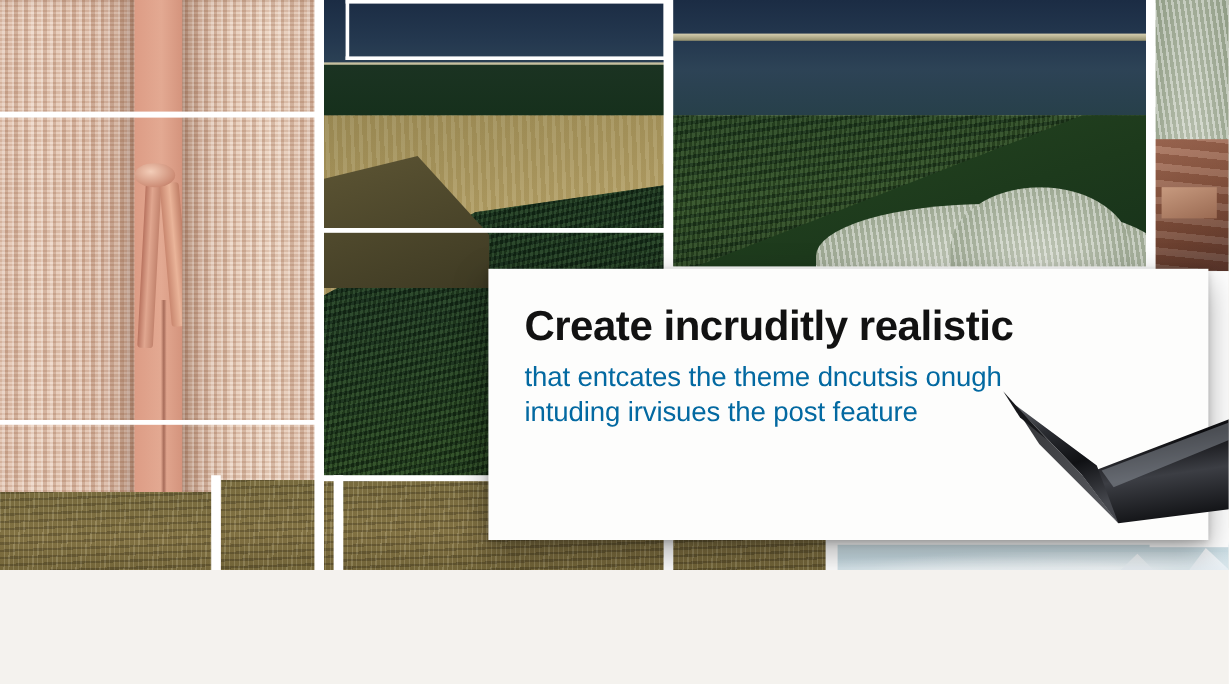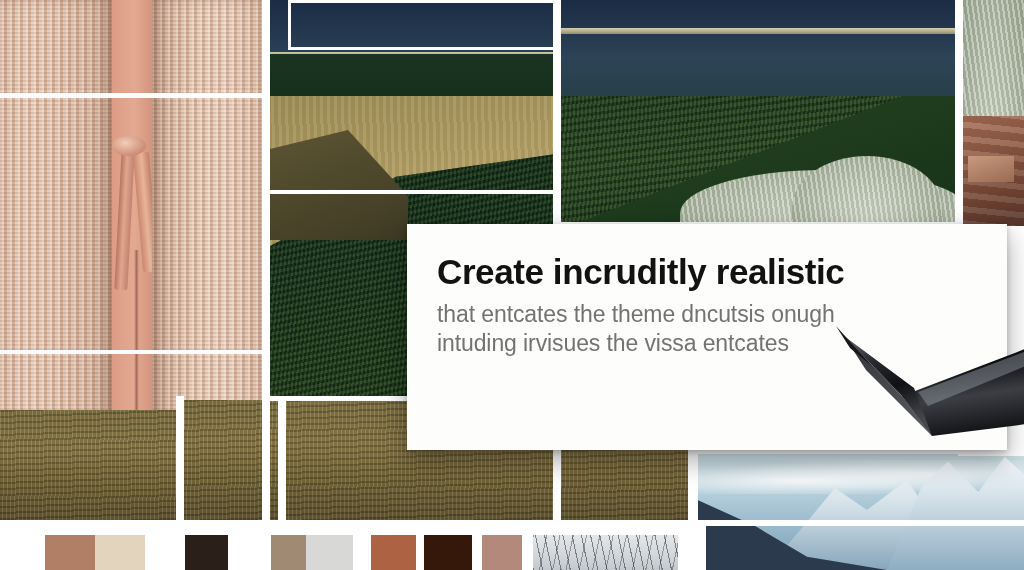--- a/index.html
+++ b/index.html
@@ -1,19 +1,19 @@
 <!DOCTYPE html>
 <html><head>
 <meta charset="utf-8">
 <style>
   * { margin:0; padding:0; box-sizing:border-box; }
   html,body { width:1024px; height:570px; overflow:hidden; background:#ffffff;
     font-family:"Liberation Sans", sans-serif; }
 
-  .board { position:relative; width:1024px; height:570px; background:#f4f2ee; overflow:hidden; }
+  .board { position:relative; width:1024px; height:475px; background:#f4f2ee; overflow:hidden; }
 
   
   .tile { position:absolute; overflow:hidden; }
 
   
   .apparel {
     left:0; top:0; width:268px; height:520px;
     background:
       linear-gradient(90deg, rgba(0,0,0,.18) 0%, rgba(0,0,0,0) 14%),
       linear-gradient(90deg,#1d2a2c 0%,#1d2a2c 0%);
@@ -148,21 +148,21 @@
     background:#fdfdfc;
     box-shadow:0 10px 26px rgba(0,0,0,.34), 0 2px 6px rgba(0,0,0,.2);
     padding:30px 26px 0 30px;
   }
   .note-title {
     font-size:35px; font-weight:bold; color:#121212; letter-spacing:-.4px;
     line-height:1.05; white-space:nowrap;
   }
   .note-lines { margin-top:9px; }
   .note-line {
-    font-size:23px; color:#737373; line-height:1.27; white-space:nowrap;
+    font-size:23px; color:#0369a1; line-height:1.27; white-space:nowrap;
     letter-spacing:-.1px;
   }
 
   
   .pen { position:absolute; left:806px; top:318px; width:300px; height:190px; pointer-events:none; }
 
   
   .swatch { position:absolute; top:535px; height:35px; }
 </style>
 </head>
@@ -256,21 +256,21 @@
   <div class="seam" style="left:278px;top:396px;width:8px;   height:124px;"></div>
   <div class="seam" style="left:958px;top:226px;width:66px;  height:230px; background:#ffffff;"></div>
   <div class="seam" style="left:697px;top:440px;width:327px; height:14px;"></div>
   <div class="seam" style="left:688px;top:404px;width:10px;  height:166px;"></div>
   <div class="seam" style="left:706px;top:520px;width:318px; height:6px;"></div>
 
   <div class="note">
     <div class="note-title">Create incruditly realistic</div>
     <div class="note-lines">
       <div class="note-line">that entcates the theme dncutsis onugh</div>
-      <div class="note-line">intuding irvisues the vissa entcates</div>
+      <div class="note-line">intuding irvisues the post feature</div>
     </div>
   </div>
 
   <svg class="pen" viewBox="0 0 300 190">
     <defs>
       <linearGradient id="penBody" x1="0" y1="0" x2="0.25" y2="1">
         <stop offset="0%" stop-color="#55575c"></stop>
         <stop offset="22%" stop-color="#202126"></stop>
         <stop offset="45%" stop-color="#0c0c0f"></stop>
         <stop offset="70%" stop-color="#3c3e44"></stop>

